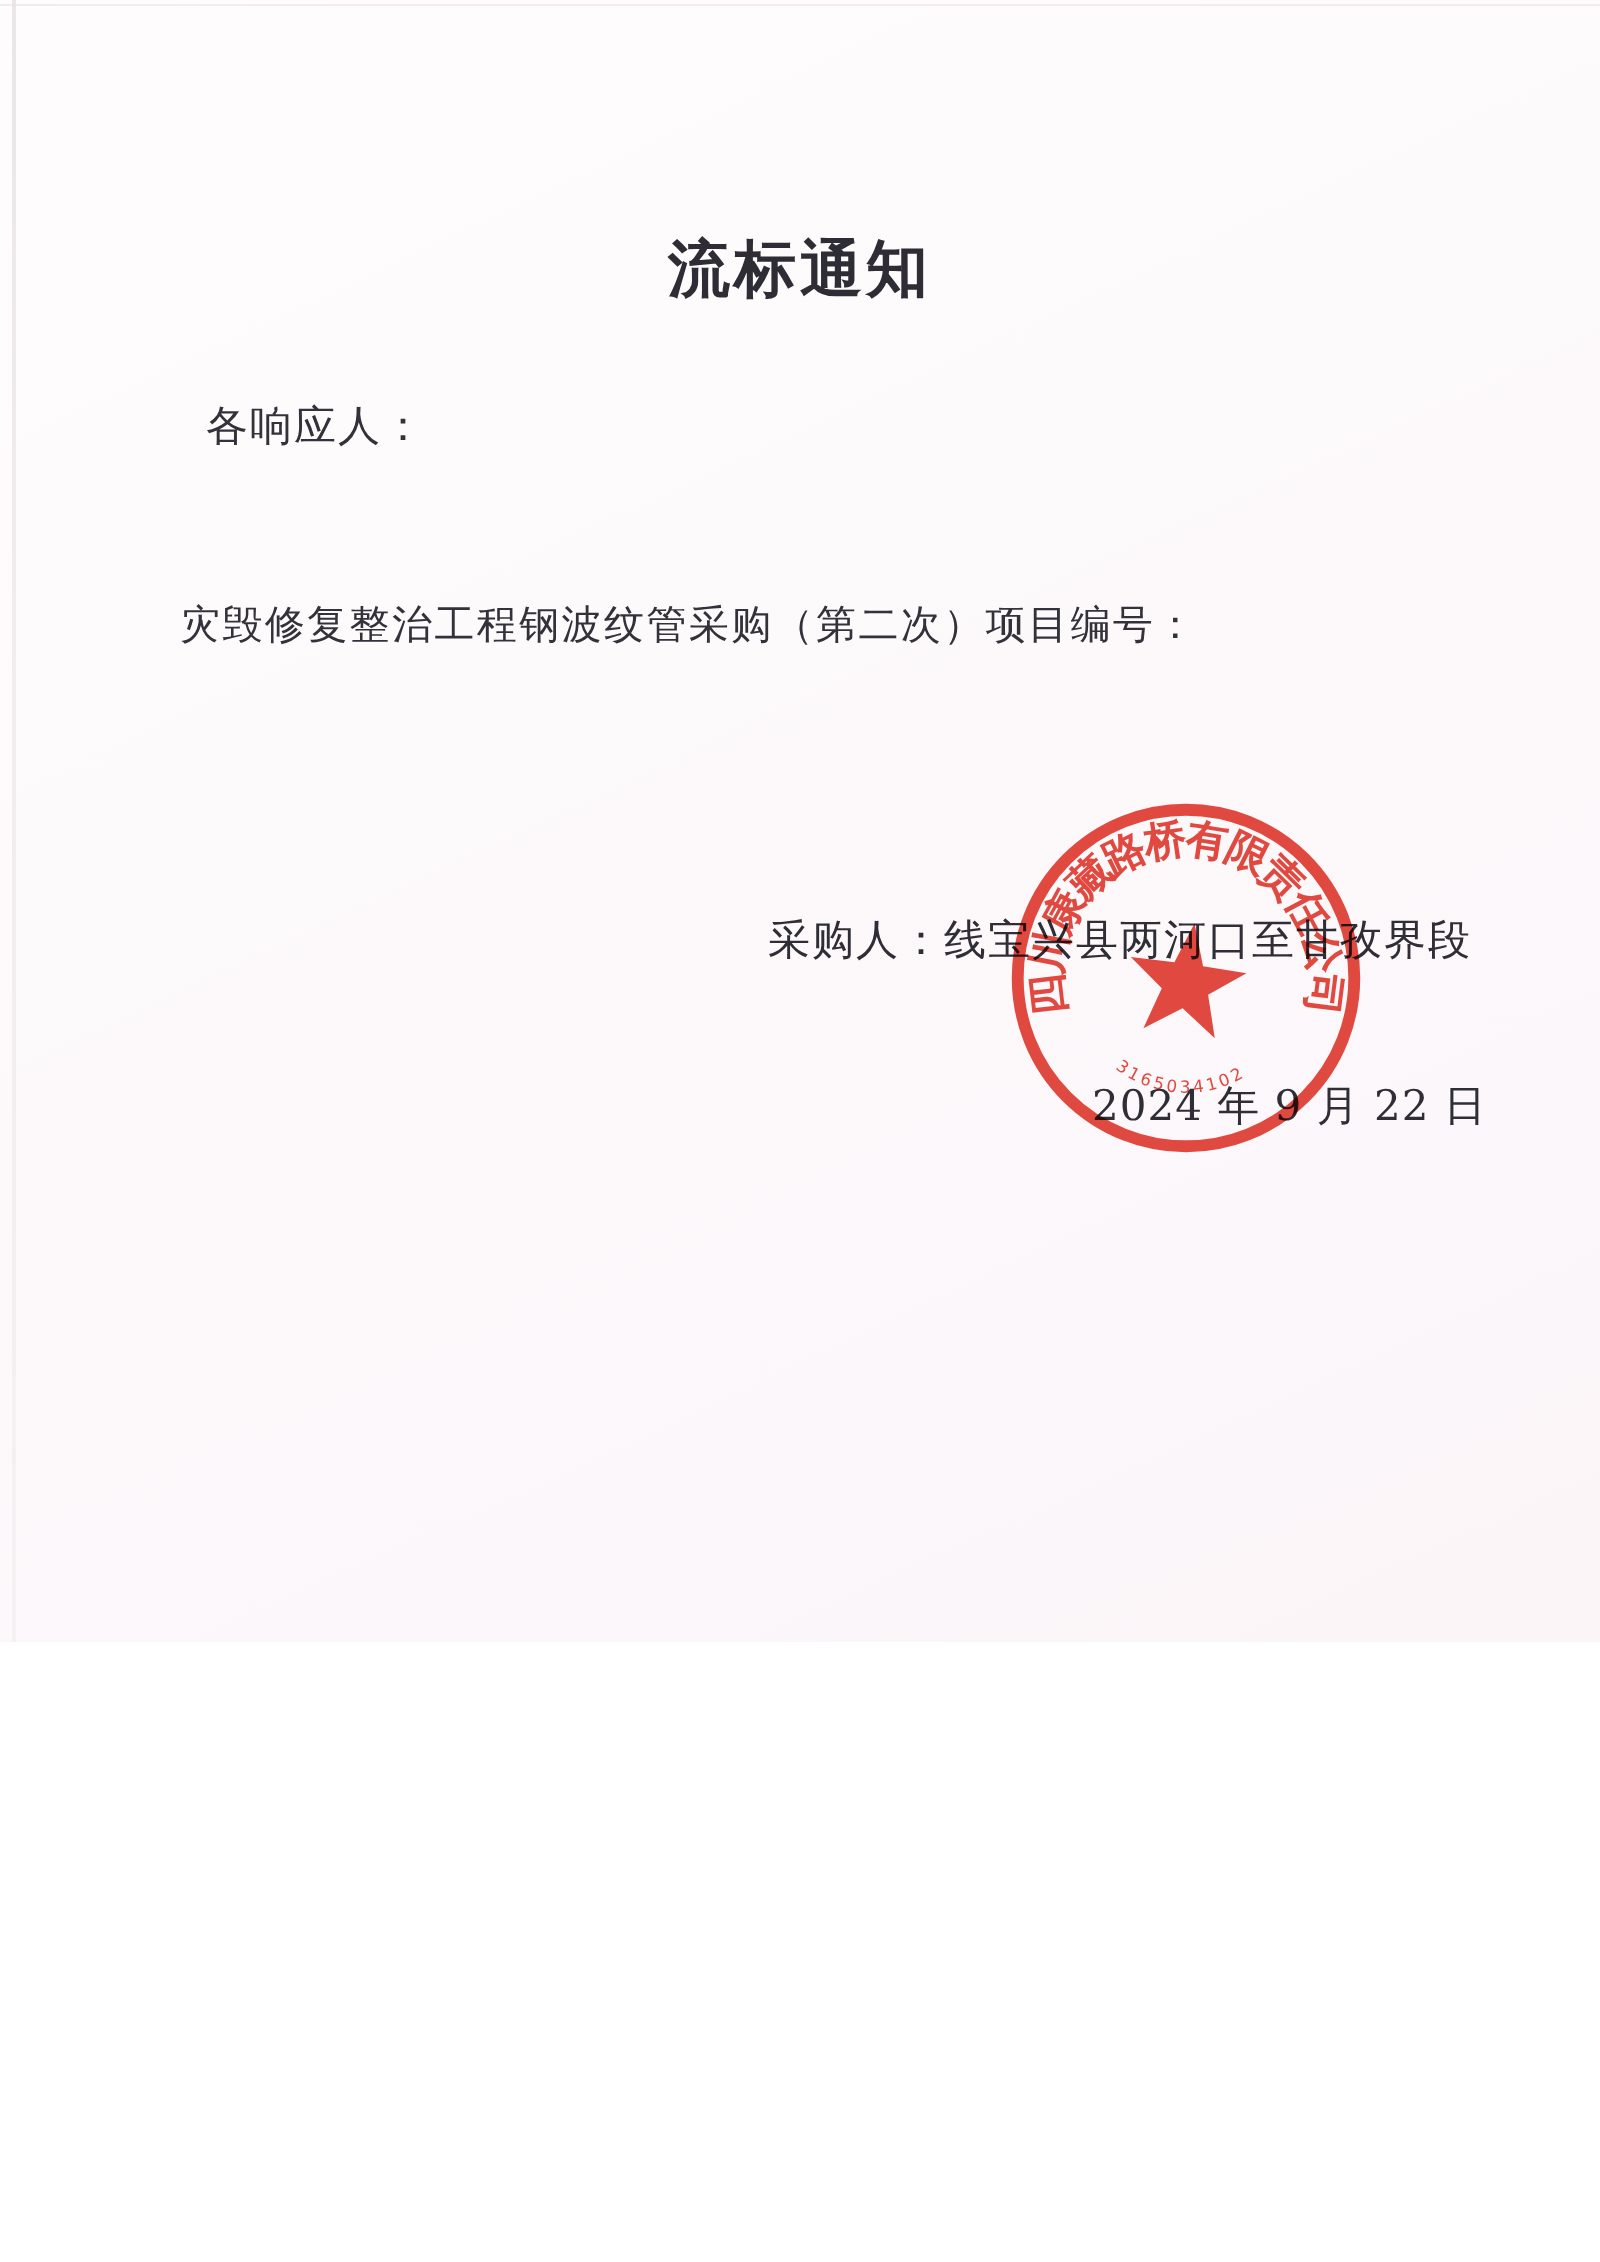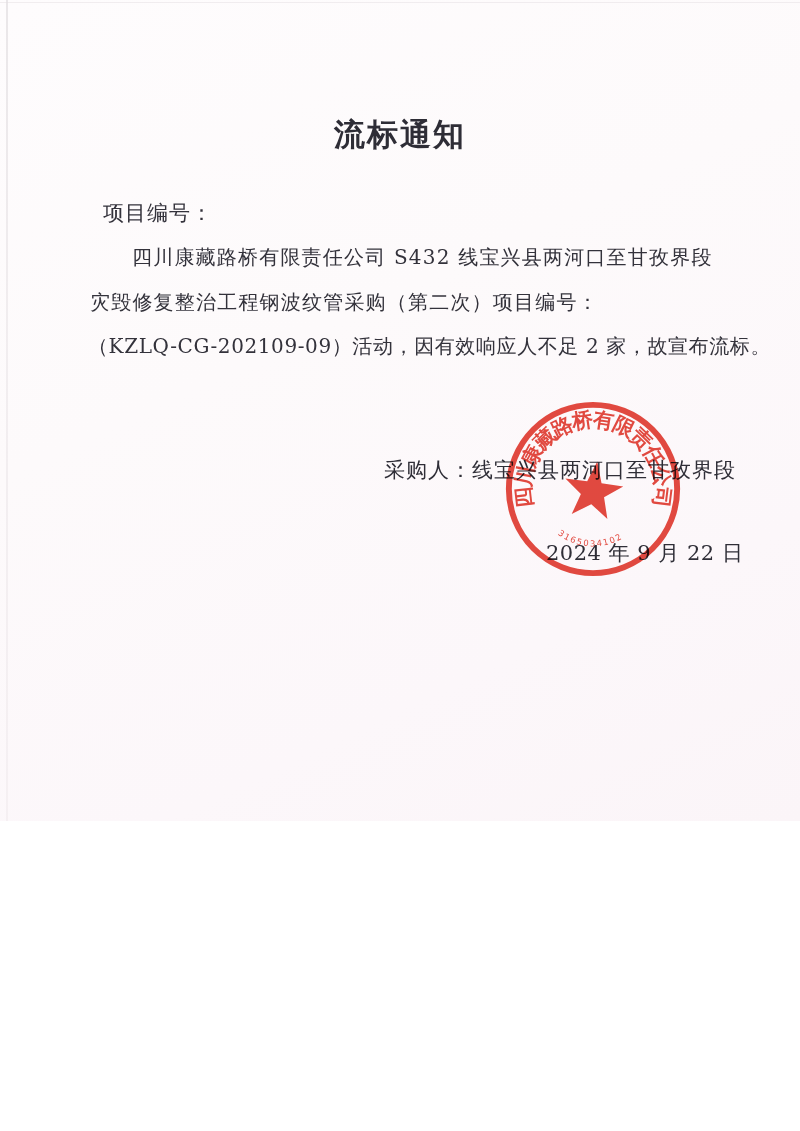--- a/index.html
+++ b/index.html
@@ -58,21 +58,21 @@
     letter-spacing: 1px;
   }
   .para-line {
     position: absolute;
     font-size: 20px;
     letter-spacing: 1.2px;
     white-space: nowrap;
     color: #33323b;
   }
   .para-line-1 { left: 132px; top: 244px; }
-  .para-line-2 { left: 90px;  top: 289px; }
+  .para-line-2 { left: 90px;  top: 299px; }
   .para-line-3 { left: 88px;  top: 333px; letter-spacing: 0.6px; }
   .purchaser-line {
     position: absolute;
     left: 384px;
     top: 456px;
     font-size: 21px;
     letter-spacing: 1px;
     white-space: nowrap;
     color: #2f2e37;
     z-index: 2;
@@ -113,27 +113,25 @@
 </head>
 <body>
 
 <div class="page">
 
   <div class="paper-edge-left"></div>
   <div class="paper-edge-top"></div>
 
   <div class="doc-title">流标通知</div>
 
-  <div class="salutation">项目编号：</div>
+  <div class="salutation">各响应人：</div>
 
-  <div class="para-line para-line-1">四川康藏路桥有限责任公司 S432 线宝兴县两河口至甘孜界段</div>
 
   <div class="para-line para-line-2">灾毁修复整治工程钢波纹管采购（第二次）项目编号：</div>
 
-  <div class="para-line para-line-3">（KZLQ-CG-202109-09）活动，因有效响应人不足 2 家，故宣布流标。</div>
 
   <div class="purchaser-line">采购人：线宝兴县两河口至甘孜界段</div>
 
   <div class="date-line">2024 年 9 月 22 日</div>
 
   <div class="seal">
     <svg viewBox="0 0 200 200" xmlns="http://www.w3.org/2000/svg">
       <defs>
         <path id="arcCompany" d="M 40.8 121.5 A 63 63 0 1 1 159.2 121.5" fill="none"></path>
         <path id="arcSerial" d="M 62.7 144.4 A 58 58 0 0 0 137.3 144.4" fill="none"></path>

